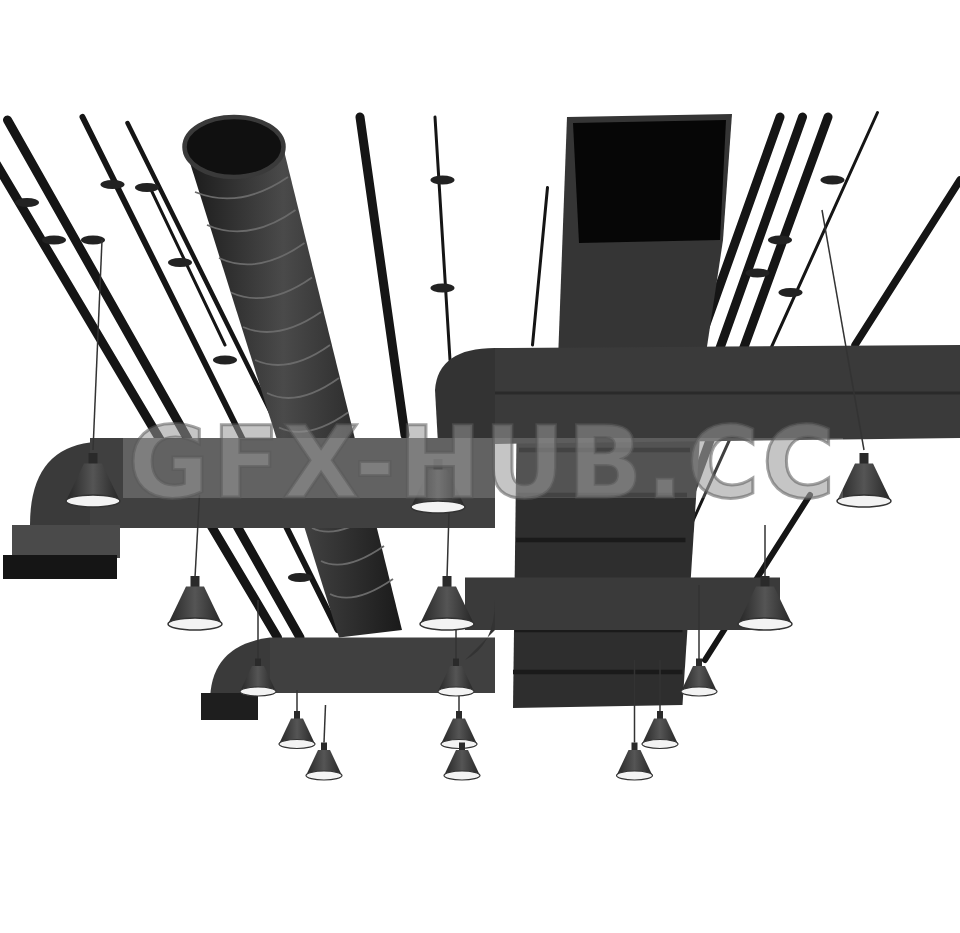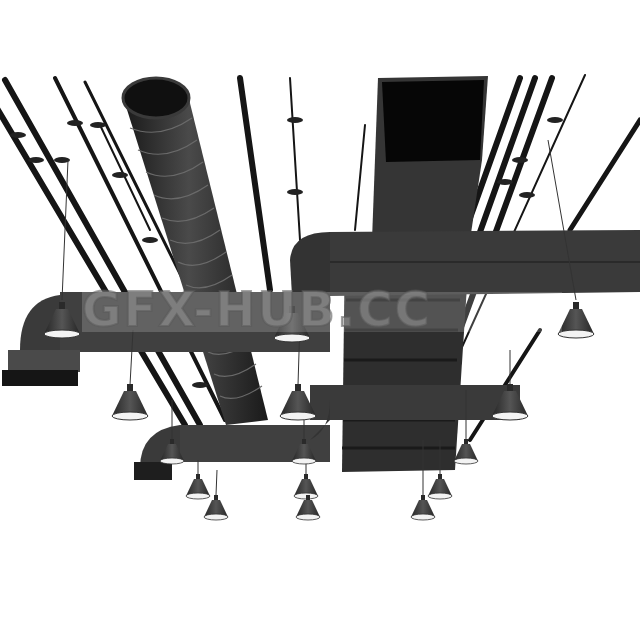--- a/index.html
+++ b/index.html
@@ -1,21 +1,21 @@
 <!DOCTYPE html>
 <html><head>
   <meta charset="utf-8">
   <style>
     html, body { margin: 0; padding: 0; background: #ffffff; }
     body { width: 640px; height: 622px; overflow: hidden; position: relative; font-family: "Liberation Sans", sans-serif; }
     #scene { position: absolute; left: 0; top: 0; width: 640px; height: 622px; }
     .watermark {
       position: absolute; left: 82px; top: 272px; width: 480px; height: 74px;
-      font-family: "DejaVu Sans", sans-serif; font-weight: bold; font-size: 48px;
-      letter-spacing: 2px; line-height: 74px; text-align: left;
+      font-family: "DejaVu Sans", sans-serif; font-weight: bold; font-size: 66px;
+      letter-spacing: 2px; line-height: 74px; text-align: center;
       color: rgba(150,150,150,0.55);
       -webkit-text-stroke: 2px rgba(90,90,90,0.55);
       pointer-events: none; white-space: nowrap;
     }
     .band {
       position: absolute; left: 82px; top: 292px; width: 480px; height: 40px;
       background: rgba(255,255,255,0.18);
     }
   </style>
 </head>

